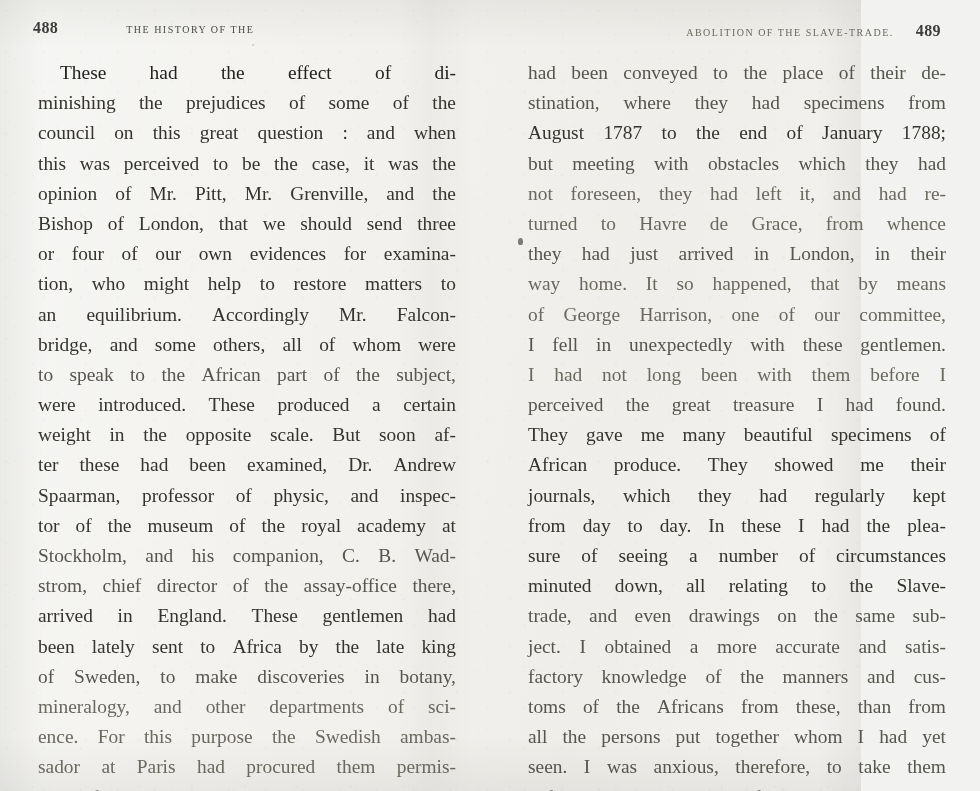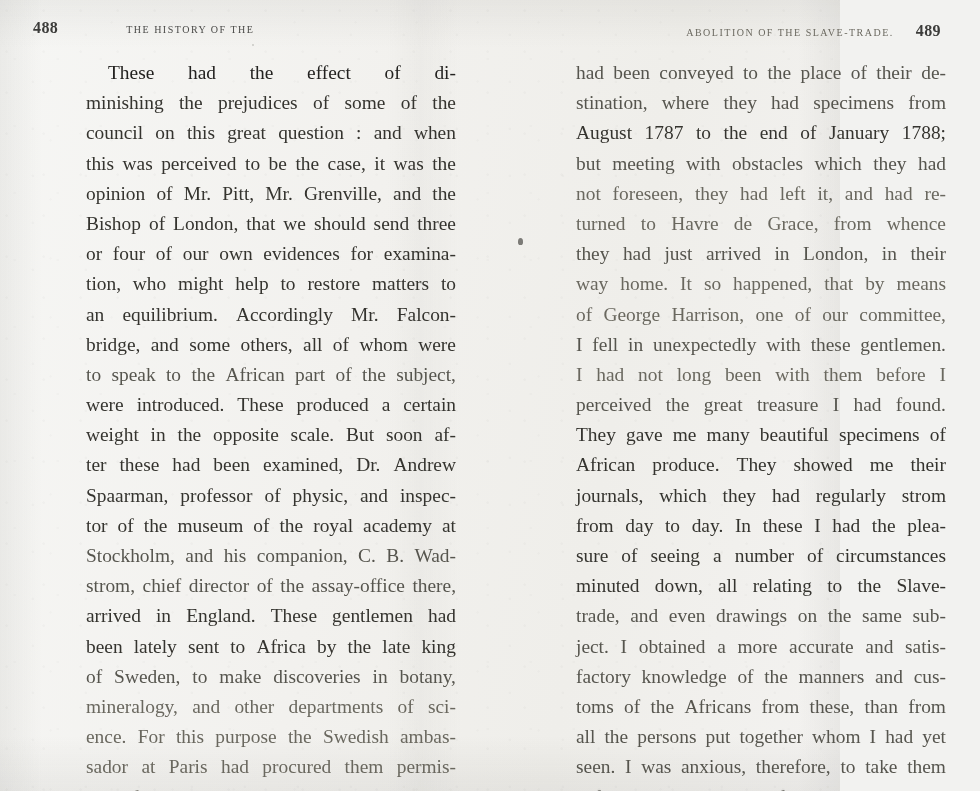--- a/index.html
+++ b/index.html
@@ -18,20 +18,21 @@
     position: relative;
     width: 840px;
     height: 791px;
     background:
       radial-gradient(circle at 18% 26%, rgba(0,0,0,0.020) 0 1px, transparent 1.6px),
       radial-gradient(circle at 62% 74%, rgba(0,0,0,0.018) 0 1px, transparent 1.6px),
       radial-gradient(circle at 83% 38%, rgba(0,0,0,0.015) 0 1px, transparent 1.4px),
       radial-gradient(circle at 34% 88%, rgba(0,0,0,0.016) 0 1px, transparent 1.4px),
       linear-gradient(100deg, #f6f6f4 0%, #f2f1ee 42%, #efeeea 70%, #f3f2f0 100%);
     background-size: 37px 41px, 53px 47px, 61px 59px, 43px 67px, 100% 100%;
+    padding-left: 21px;
   }
 
   
   #page::before {
     content: "";
     position: absolute;
     inset: 0;
     pointer-events: none;
     background:
       linear-gradient(to right, rgba(140,140,135,0.10) 0%, rgba(255,255,255,0) 5%,
@@ -103,21 +104,20 @@
     word-spacing: 0.5px;
   }
   .column.left .body-text  { top: 58px; }
   .column.right .body-text { top: 58px; }
 
   
   .ln {
     display: block;
     height: 30.2px;
     white-space: nowrap;
-    margin-left: 48px;
   }
   .ln.just {
     display: flex;
     justify-content: space-between;
     white-space: nowrap;
   }
   .ln.just > span { white-space: pre; }
   .ln.indent { padding-left: 22px; }
 
   
@@ -540,21 +540,21 @@
           <span>showed</span>
           <span>me</span>
           <span>their</span>
         </div>
       <div class="ln just">
           <span>journals,</span>
           <span>which</span>
           <span>they</span>
           <span>had</span>
           <span>regularly</span>
-          <span>strom</span>
+          <span>kept</span>
         </div>
       <div class="ln just">
           <span>from</span>
           <span>day</span>
           <span>to</span>
           <span>day.</span>
           <span>In</span>
           <span>these</span>
           <span>I</span>
           <span>had</span>

